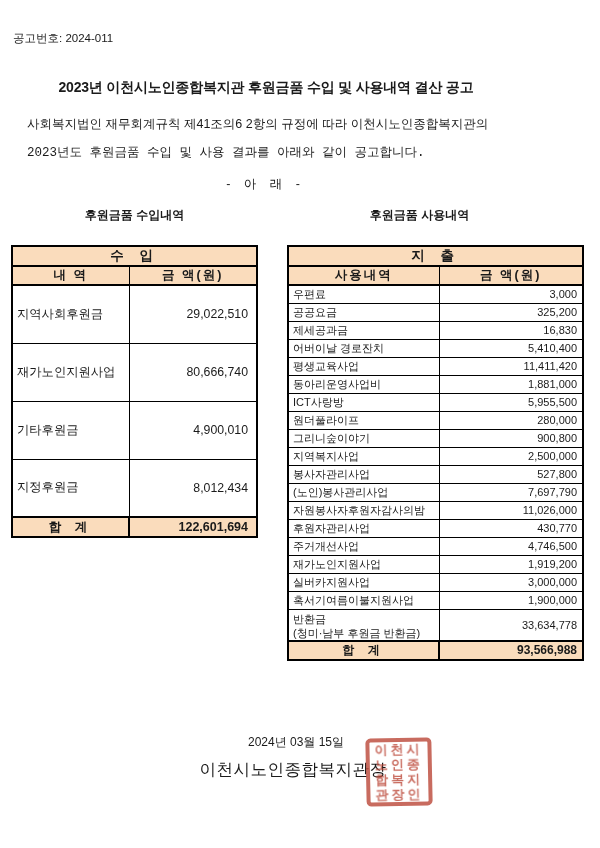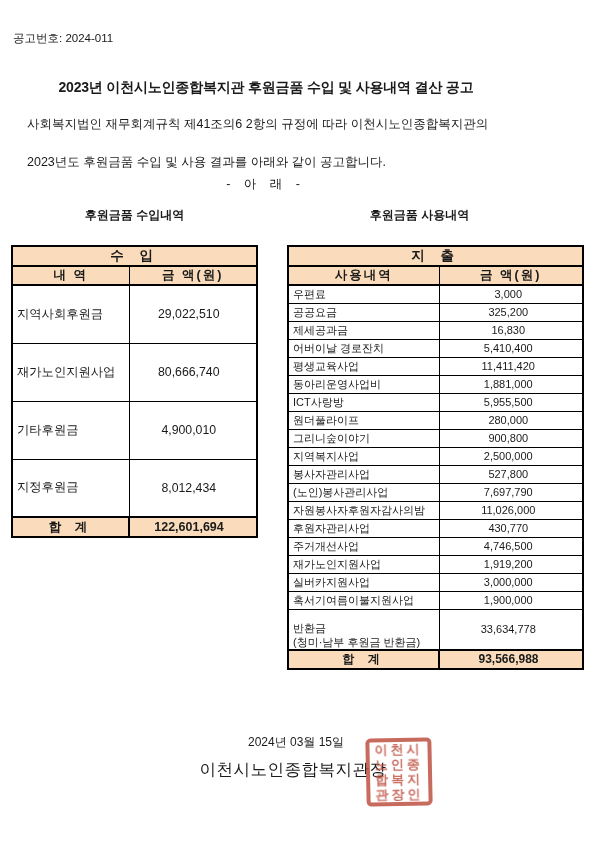--- a/index.html
+++ b/index.html
@@ -15,21 +15,21 @@
     width:600px;height:848px;
     background:#ffffff;
     font-family:"Liberation Sans","DejaVu Sans",sans-serif;
     color:var(--ink);
     overflow:hidden;
   }
   .doc-number{position:absolute;left:13px;top:31px;font-size:11.5px;}
   .title{position:absolute;left:0;top:79px;width:532px;text-align:center;font-size:14px;font-weight:bold;letter-spacing:-0.2px;}
   .body-line{position:absolute;left:27px;width:520px;font-size:12.5px;line-height:16px;}
   .body-line.l1{top:116px;}
-  .body-line.l2{top:154px;}
+  .body-line.l2{top:145px;font-family:Liberation Mono, monospace;}
   .below-label{position:absolute;left:13px;top:176px;width:505px;text-align:center;font-size:12.5px;letter-spacing:5px;}
   .section-title{position:absolute;top:207px;font-size:12px;font-weight:600;text-align:center;text-underline-offset:3px;}
   .section-title.left{left:11px;width:247px;}
   .section-title.right{left:271px;width:297px;}
 
   table.tbl{
     position:absolute;top:245px;
     border-collapse:collapse;table-layout:fixed;
     border:2px solid var(--line);
     background:#fff;
@@ -44,27 +44,27 @@
     height:16px;background:var(--header-fill);
     font-size:13.5px;font-weight:bold;text-align:center;letter-spacing:6px;
     border-bottom:2px solid var(--line) !important;
   }
   .colhead{
     height:14px;background:var(--header-fill);
     font-size:12.5px;font-weight:bold;text-align:center;letter-spacing:2px;
     border-bottom:2px solid var(--line) !important;
   }
   .tbl td.label{text-align:left;padding-left:4px;}
-  .tbl td.amount{text-align:center;border-left:1px solid #7f7f7f;}
+  .tbl td.amount{text-align:right;border-left:1px solid #7f7f7f;}
   table.income tbody td{height:58px;font-size:12.3px;}
   table.income td.amount{padding-right:8px;}
   table.expense tbody td{height:18px;font-size:11px;}
   table.expense td.amount{padding-right:5px;}
   table.expense tr.dbl td{height:30px;}
-  table.expense tr.dbl td.label{line-height:14px;padding-top:11px;}
+  table.expense tr.dbl td.label{line-height:14px;padding-top:2px;}
   tr.total td{
     background:var(--header-fill);font-weight:bold;
     border-top:2px solid var(--line) !important;
   }
   tr.total td.tlabel{text-align:center;letter-spacing:5px;font-size:12.5px;}
   tr.total td.amount{border-left:2px solid var(--line);}
   table.income tr.total td{height:20px;font-size:12.5px;}
   table.expense tr.total td{height:18px;font-size:12px;}
 
   .footer-date{position:absolute;left:0;top:734px;width:592px;text-align:center;font-size:12px;}

